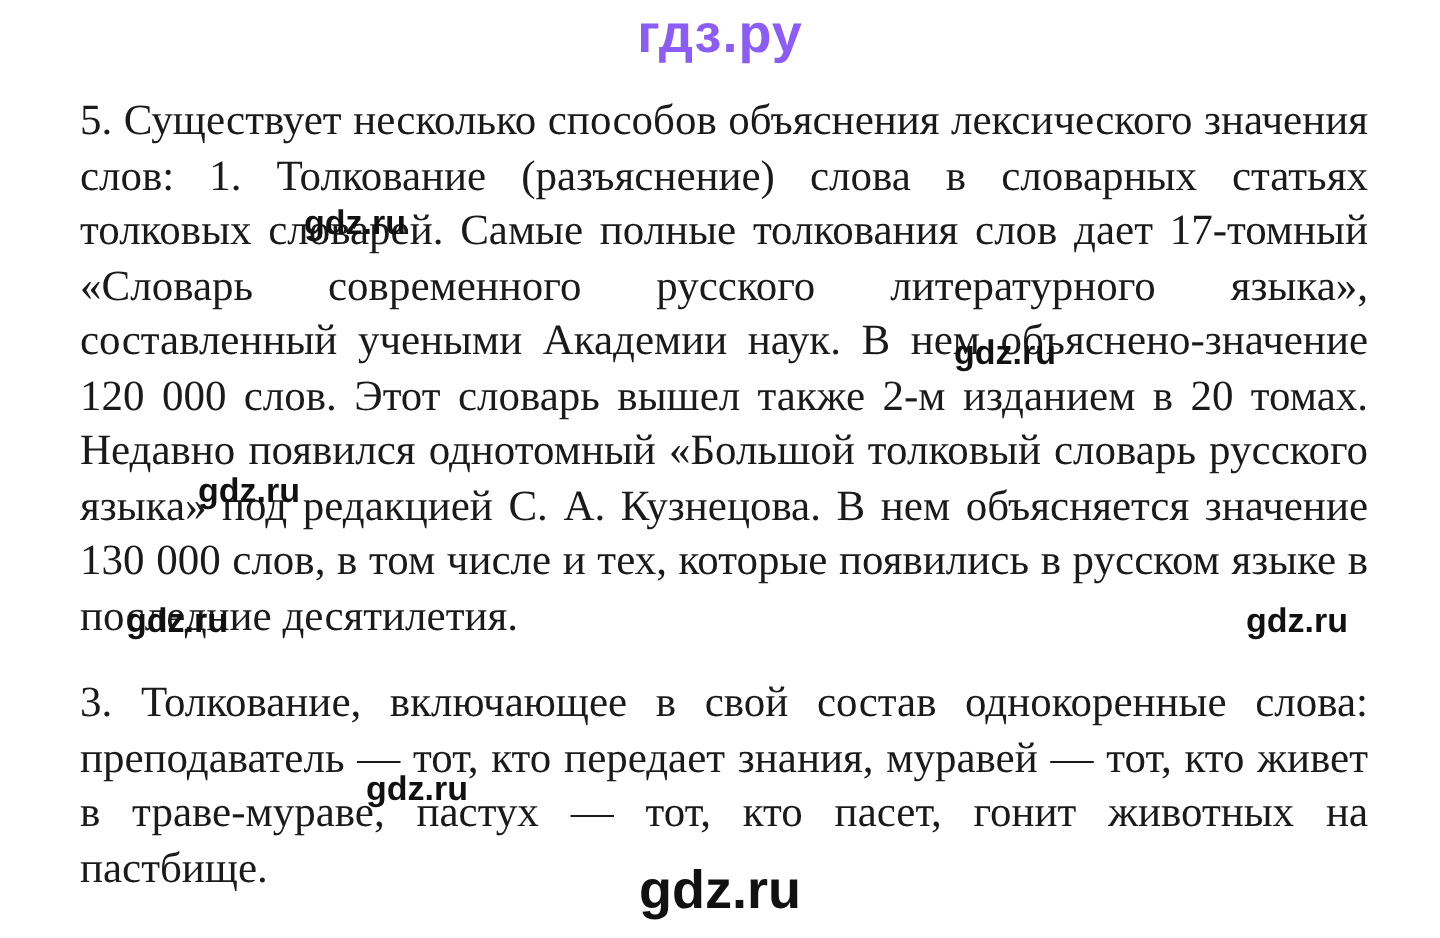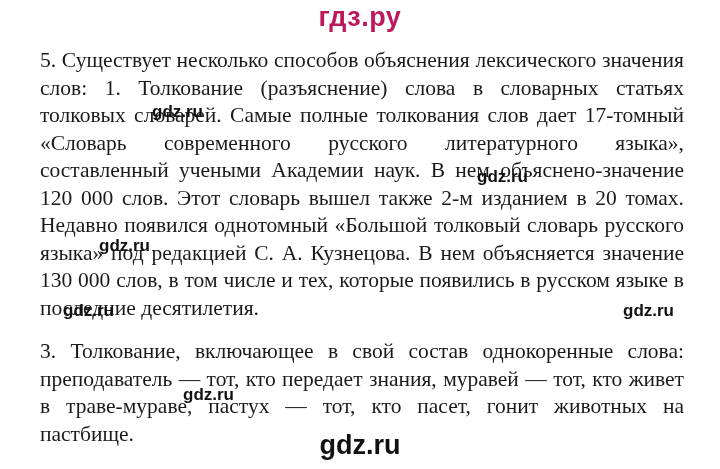--- a/index.html
+++ b/index.html
@@ -18,21 +18,21 @@
     .header-wm {
       position: absolute;
       top: 0px;
       left: 0;
       width: 720px;
       text-align: center;
       font-family: "Liberation Sans", "DejaVu Sans", sans-serif;
       font-weight: bold;
       font-size: 27px;
       line-height: 34px;
-      color: #be185d;
+      color: #8b5cf6;
       letter-spacing: 0.5px;
     }
     .footer-wm {
       position: absolute;
       top: 428px;
       left: 0;
       width: 720px;
       text-align: center;
       font-family: "Liberation Sans", "DejaVu Sans", sans-serif;
       font-weight: bold;

